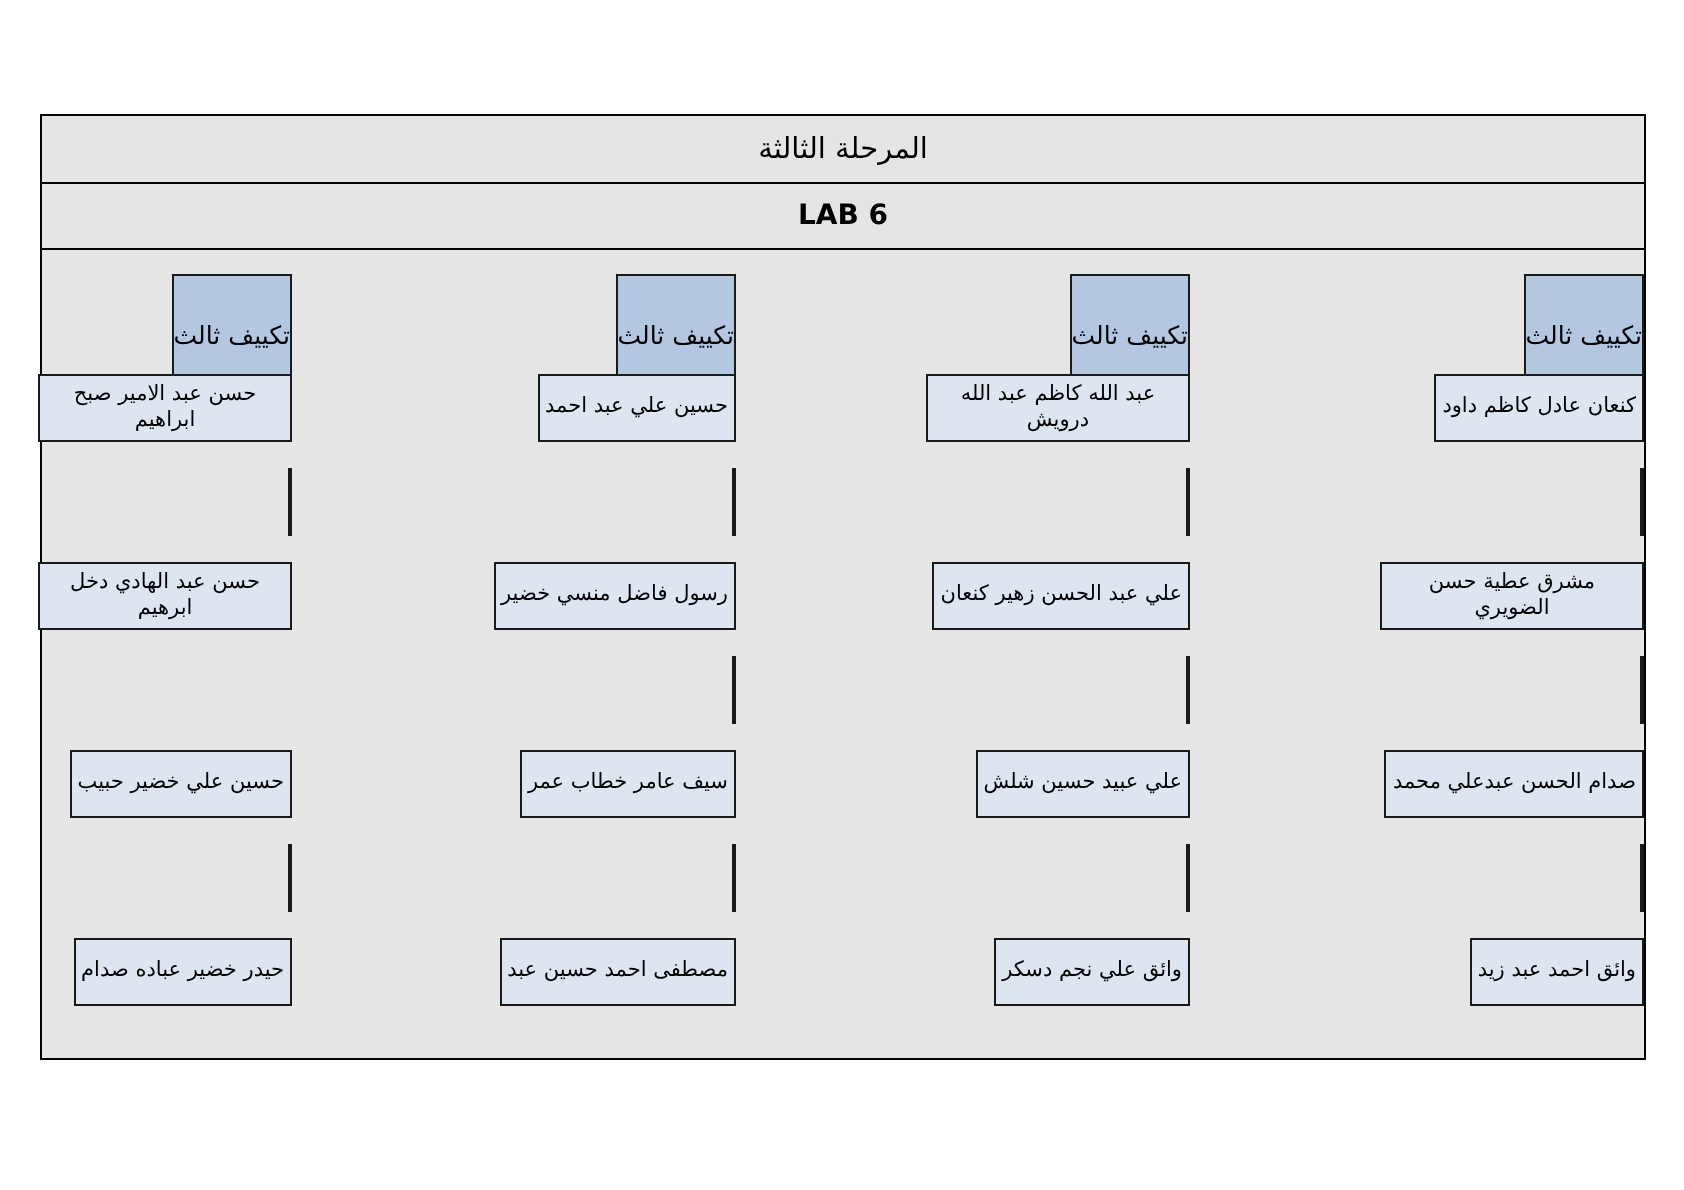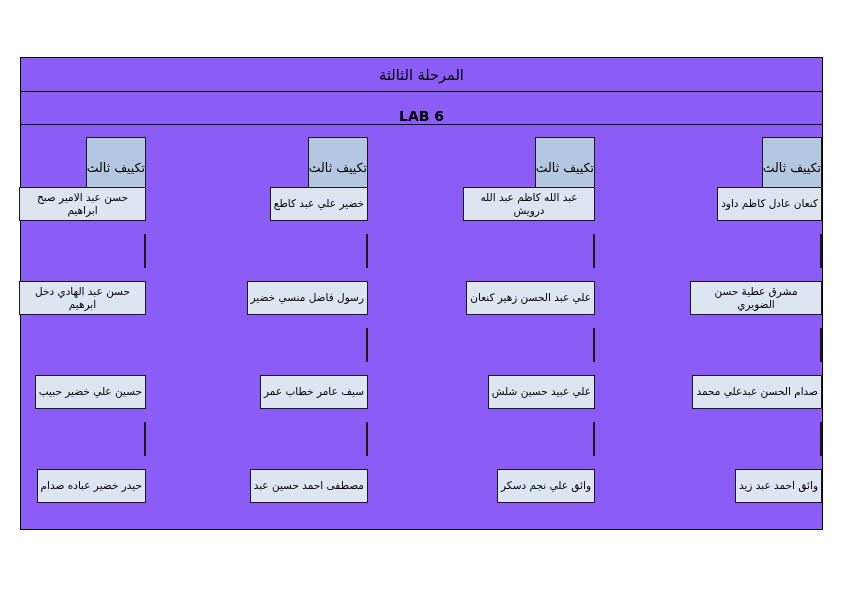--- a/index.html
+++ b/index.html
@@ -16,21 +16,21 @@
   }
 
   .sheet {
     position: absolute;
     left: 20px;
     top: 57px;
     width: 803px;
     height: 473px;
     border: 1.6px solid #000000;
     box-sizing: border-box;
-    background: #8b5cf6;
+    background: #e5e5e5;
   }
 
   
   .title-row {
     height: 34px;
     border-bottom: 1.3px solid #000000;
     display: flex;
     align-items: center;
     justify-content: center;
     box-sizing: border-box;
@@ -38,21 +38,21 @@
   .title-row .title-text {
     font-size: 14.5px;
     color: #000000;
     font-weight: 400;
     letter-spacing: 0px;
   }
   .subtitle-row {
     height: 33px;
     border-bottom: 1.3px solid #000000;
     display: flex;
-    align-items: flex-end;
+    align-items: center;
     justify-content: center;
     box-sizing: border-box;
   }
   .subtitle-row .subtitle-text {
     font-size: 14px;
     color: #000000;
     font-weight: bold;
     direction: ltr;
   }
 
@@ -183,21 +183,21 @@
       <div class="cell name r7">
         <span class="cell-text">وائق علي نجم دسكر</span>
       </div>
     </div>
 
     <div class="column col-2">
       <div class="cell header">
         <span class="cell-text">تكييف ثالث</span>
       </div>
       <div class="cell name r1">
-        <span class="cell-text">خضير علي عبد كاطع</span>
+        <span class="cell-text">حسين علي عبد احمد</span>
       </div>
       <div class="cell blank r2">
         <span class="cell-text"></span>
       </div>
       <div class="cell name r3">
         <span class="cell-text">رسول فاضل منسي خضير</span>
       </div>
       <div class="cell blank r4">
         <span class="cell-text"></span>
       </div>

